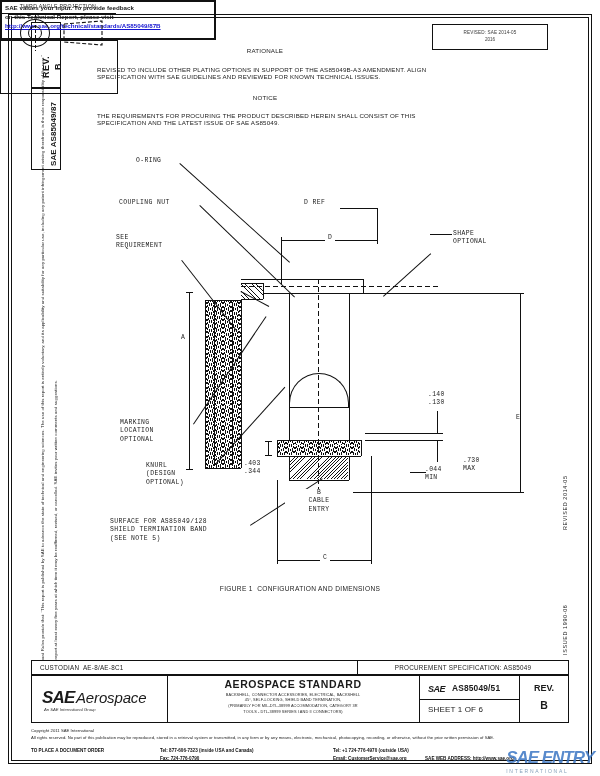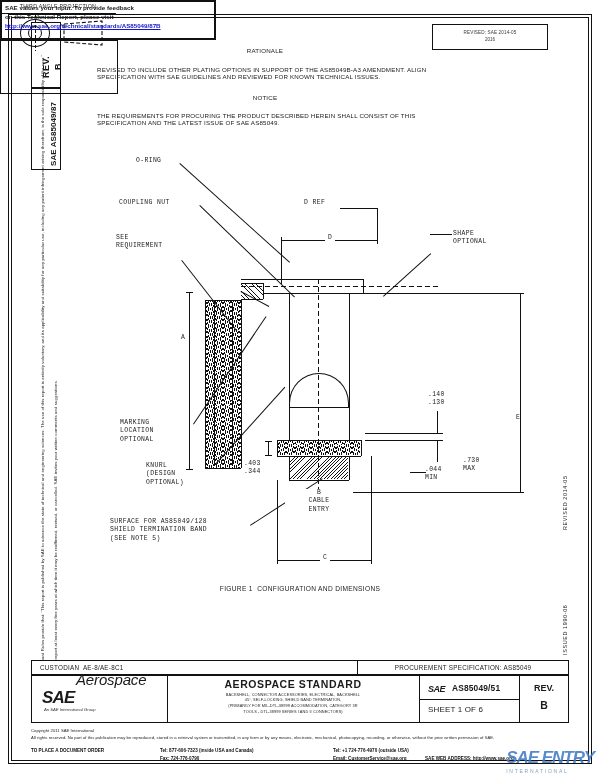--- a/index.html
+++ b/index.html
@@ -299,21 +299,21 @@
   <div class="t tbtxt" style="left:40px;top:664px;">CUSTODIAN  AE-8/AE-8C1</div>
   <div class="t tbtxt c" style="left:357px;top:664px;width:212px;">PROCUREMENT SPECIFICATION: AS85049</div>
 
   <div class="tb" id="title-row"></div>
   <div class="ln v" id="tr-d1"></div>
   <div class="ln v" id="tr-d2"></div>
   <div class="ln v" id="tr-d3"></div>
   <div class="ln h" id="sae-sheet-div"></div>
 
   <div class="t saemark" id="sae-logo-big" style="left:42px;top:688px;">SAE</div>
-  <div class="t" id="aero-word" style="left:76px;top:671px;">Aerospace</div>
+  <div class="t" id="aero-word" style="left:76px;top:689px;">Aerospace</div>
   <div class="t" id="sae-tag" style="left:44px;top:708px;">An SAE International Group</div>
 
   <div class="t c" id="as-title" style="left:167px;top:678px;width:252px;">AEROSPACE STANDARD</div>
   <div class="t c" id="as-sub" style="left:167px;top:692px;width:252px;">BACKSHELL, CONNECTOR ACCESSORIES, ELECTRICAL, BACKSHELL</div>
   <div class="t c" id="as-sub2" style="left:167px;top:698px;width:252px;font-size:3.9px;letter-spacing:.02em;color:#2a2a2a;">45°, SELF-LOCKING, SHIELD BAND TERMINATION,</div>
   <div class="t c" id="as-sub3" style="left:167px;top:704px;width:252px;font-size:3.9px;letter-spacing:.02em;color:#2a2a2a;">(PRIMARILY FOR MIL-DTL-38999 ACCOMMODATION, CATEGORY 3R</div>
   <div class="t c" id="as-sub4" style="left:167px;top:710px;width:252px;font-size:3.9px;letter-spacing:.02em;color:#2a2a2a;">TOOLS - DTL-38999 SERIES I AND II CONNECTORS)</div>
 
   <div class="t saemark" style="left:428px;top:684px;font-size:9px;">SAE</div>
   <div class="t" id="doc-num" style="left:452px;top:684px;">AS85049/51</div>

